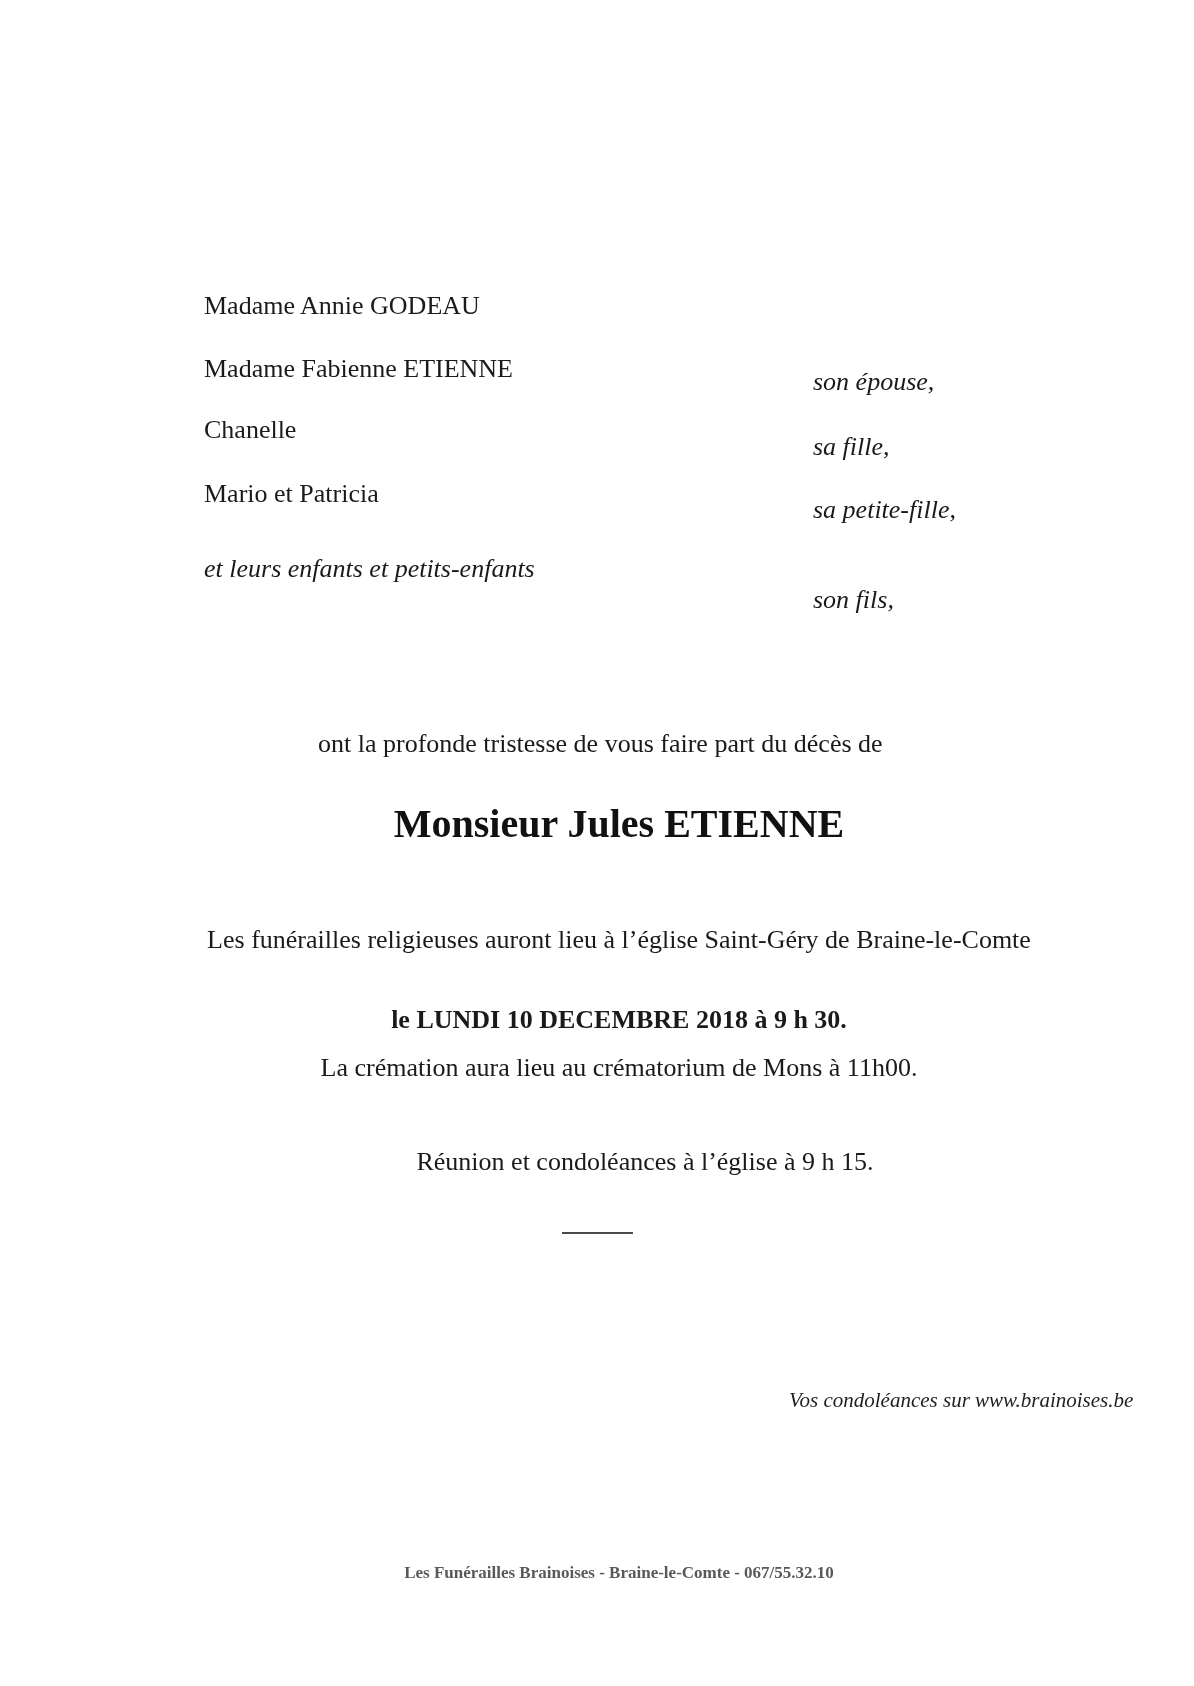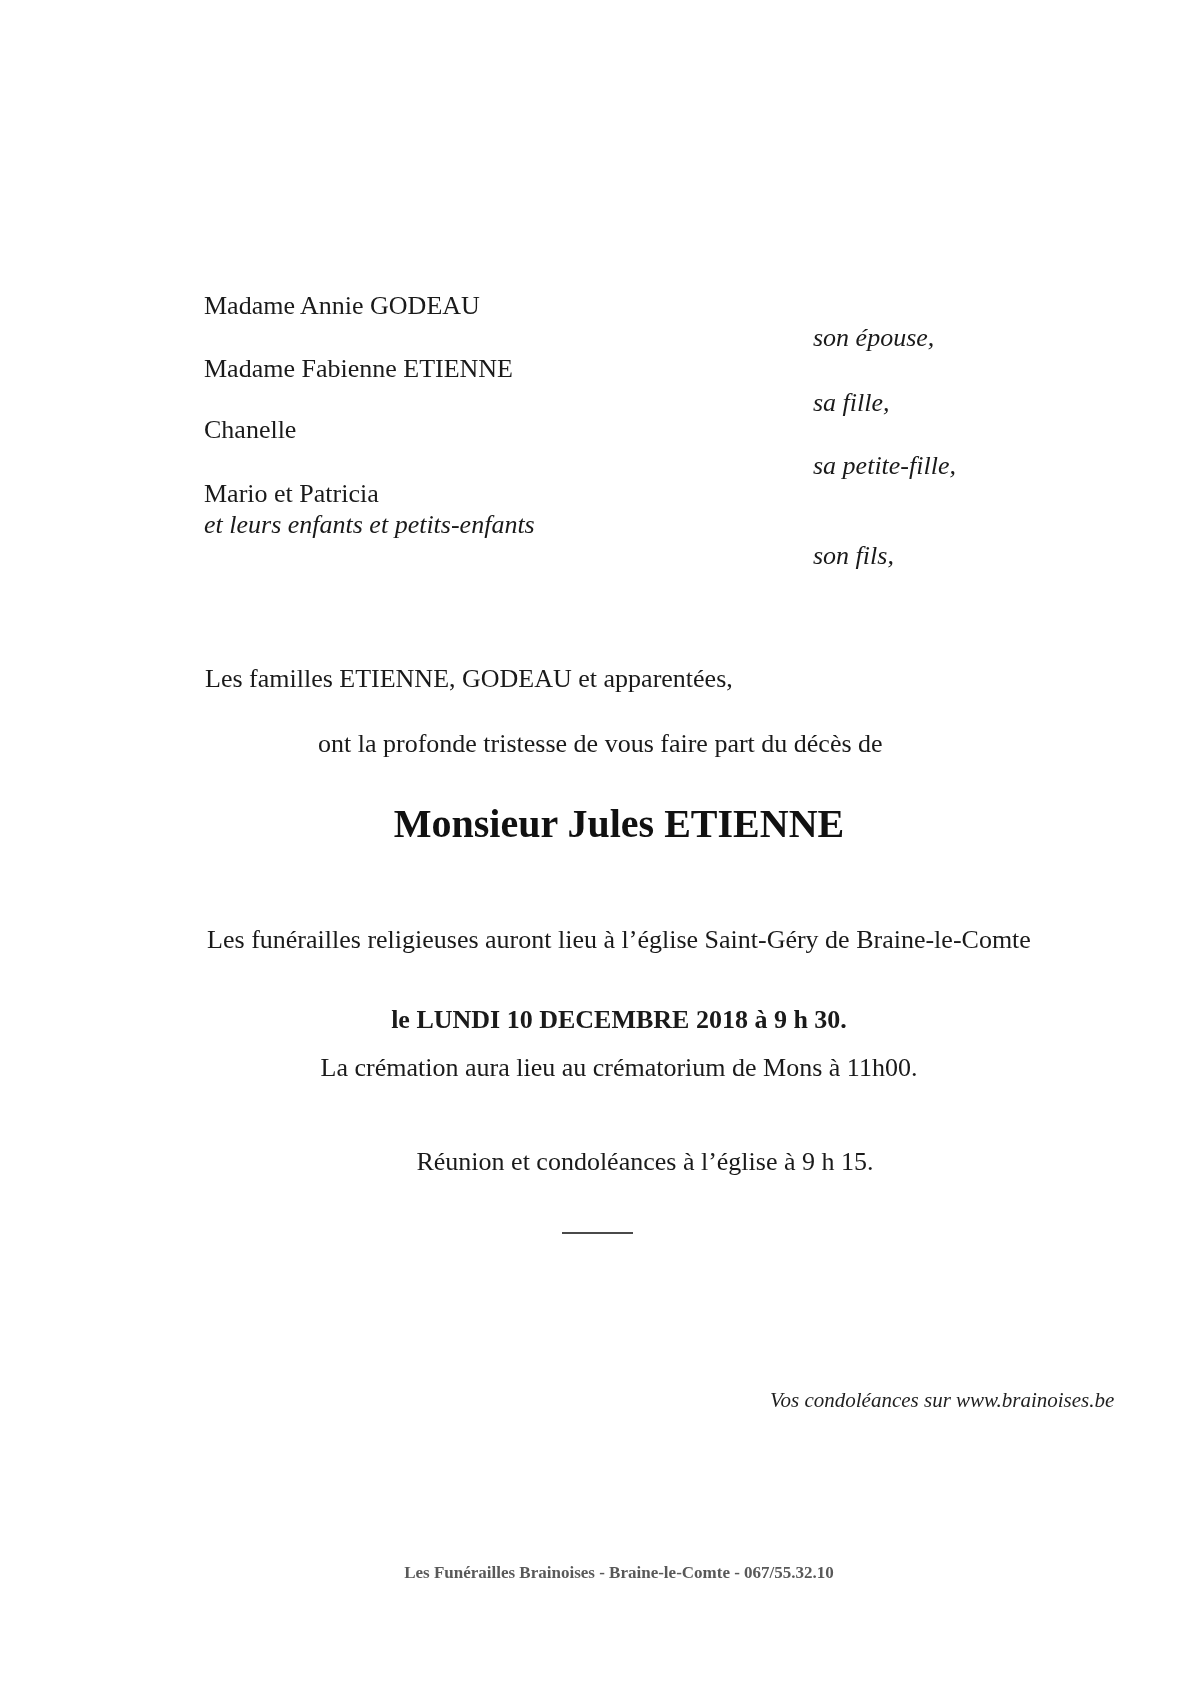--- a/index.html
+++ b/index.html
@@ -16,21 +16,21 @@
     color: #1a1a1a;
     overflow: hidden;
     padding-left: 44px;
   }
   .line {
     position: absolute;
     white-space: nowrap;
     font-size: 26px;
     line-height: 1.2;
   }
-  .italic { font-style: italic; }
+  .italic { font-style: italic; margin-top: 44px; }
   .bold   { font-weight: bold; margin-top: 17px; }
   .center {
     left: 0;
     width: 100%;
     text-align: center;
   }
   
   .name-0 { top: 290px; left: 204px; }
   .rel-0  { top: 322px; left: 813px; }
   .name-1 { top: 353px; left: 204px; }
@@ -61,21 +61,21 @@
     position: absolute;
     top: 1232px;
     left: 562px;
     width: 71px;
     height: 0;
     border-top: 2px solid #4a4a4a;
   }
 
   .condolences-line {
     top: 1388px;
-    left: 770px;
+    left: 789px;
     font-size: 21px;
     font-style: italic;
     color: #1f1f1f;
   }
 
   .footer-line {
     top: 1563px;
     font-size: 17px;
     font-weight: bold;
     color: #595959;
@@ -92,21 +92,20 @@
   <div class="line name-1">Madame Fabienne ETIENNE</div>
   <div class="line italic rel-1">sa fille,</div>
 
   <div class="line name-2">Chanelle</div>
   <div class="line italic rel-2">sa petite-fille,</div>
 
   <div class="line name-3">Mario et Patricia</div>
   <div class="line italic note-3">et leurs enfants et petits-enfants</div>
   <div class="line italic rel-3">son fils,</div>
 
-  <div class="line families-line">Les familles ETIENNE, GODEAU et apparentées,</div>
   <div class="line intro-line">ont la profonde tristesse de vous faire part du décès de</div>
 
   <div class="line center deceased-name">Monsieur Jules ETIENNE</div>
   <div class="line center funeral-line">Les funérailles religieuses auront lieu à l’église Saint-Géry de Braine-le-Comte</div>
   <div class="line center bold funeral-datetime">le LUNDI 10 DECEMBRE 2018 à 9 h 30.</div>
   <div class="line center cremation-line">La crémation aura lieu au crématorium de Mons à 11h00.</div>
   <div class="line center gathering-line">Réunion et condoléances à l’église à 9 h 15.</div>
 
   <div class="divider"></div>
 

